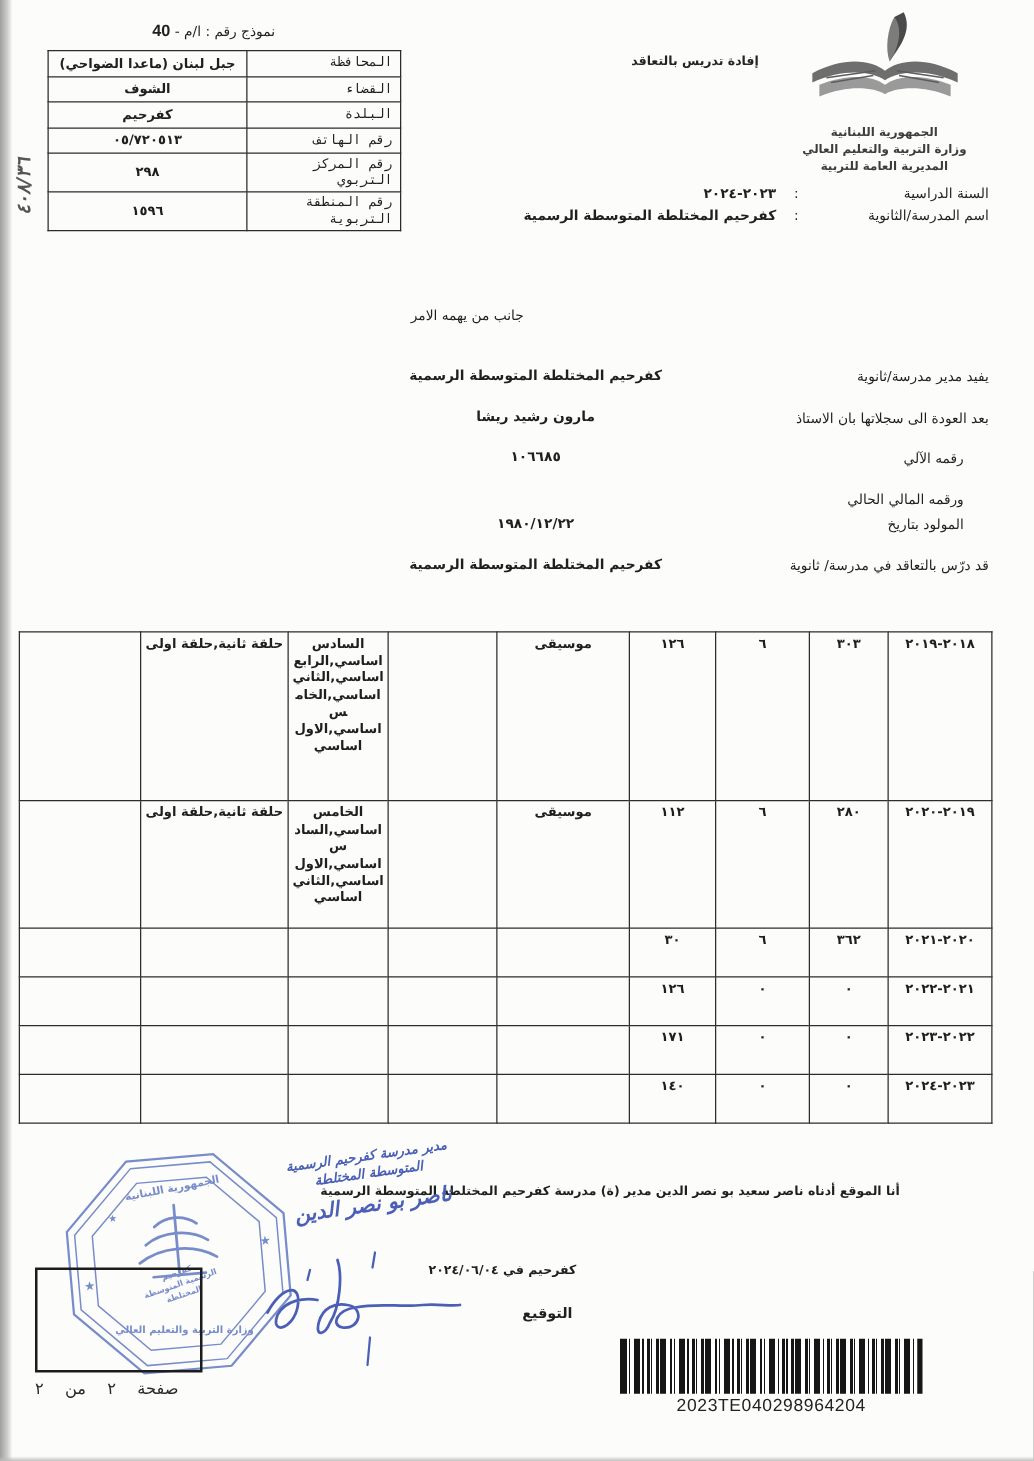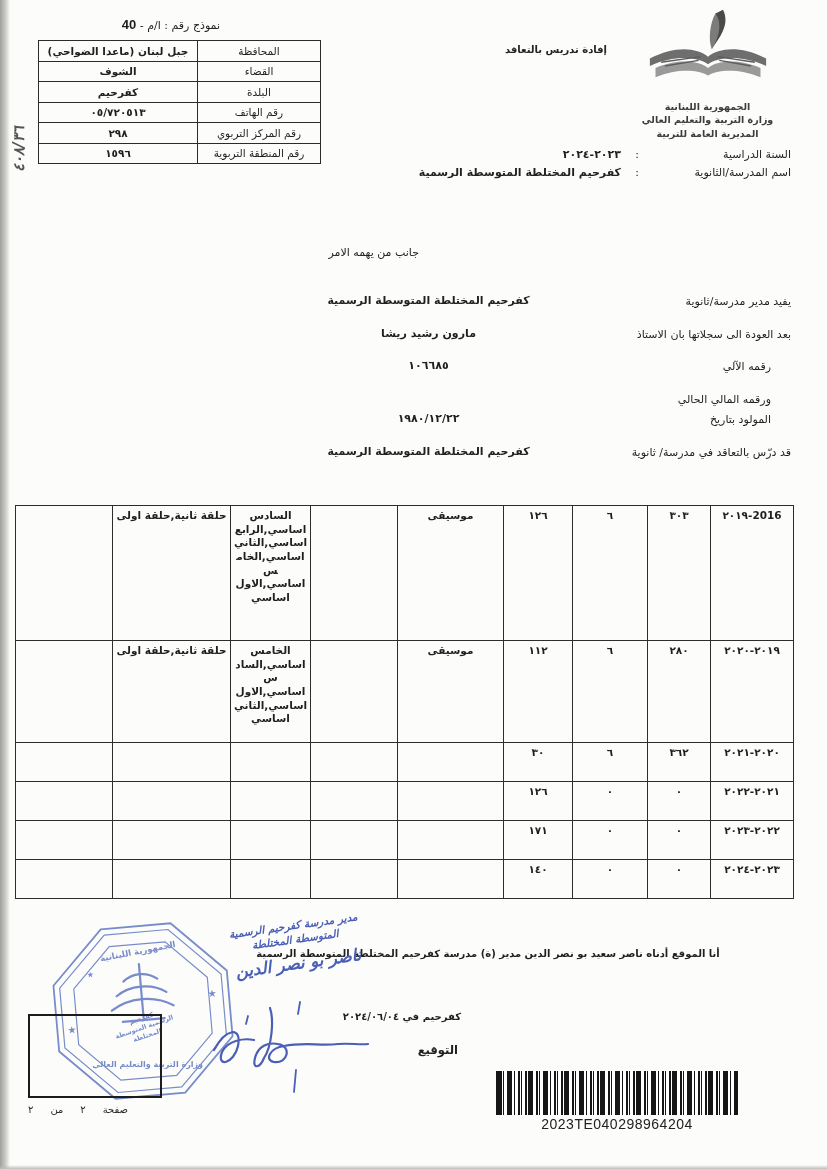--- a/index.html
+++ b/index.html
@@ -12,21 +12,21 @@
 
   
   .logo-block{position:absolute;top:6px;right:12px;width:215px;text-align:center;}
   .ministry-lines{font-size:9.5px;font-weight:bold;color:#3d3d3d;line-height:1.4;}
   .doc-title{position:absolute;top:44px;right:220px;font-size:10px;font-weight:bold;color:#242424;}
   .form-no{position:absolute;top:17px;left:50px;width:170px;font-size:11px;text-align:right;}
   .form-no .num{font-family:"Liberation Sans",sans-serif;font-weight:bold;font-size:13px;}
 
   .region-table{position:absolute;top:40px;left:38px;border-collapse:collapse;}
   .region-table td{border:1.3px solid #2b2b2b;font-size:10.5px;padding:2px 6px;height:15.5px;}
-  .region-table td.lbl{width:110px;text-align:center;}
+  .region-table td.lbl{width:110px;text-align:right;font-family:Liberation Mono, monospace;}
   .region-table td.val{width:146px;text-align:center;font-weight:bold;}
 
   .margin-note{position:absolute;left:10px;top:172px;transform:rotate(-90deg);transform-origin:0 0;
         font-size:15px;color:#555;font-weight:bold;font-style:italic;letter-spacing:2px;}
 
   .year-block{position:absolute;top:148px;right:36px;width:480px;font-size:11px;}
   .year-row{display:grid;grid-template-columns:152px 18px auto;margin-bottom:5px;align-items:start;}
   .year-row .val{font-weight:bold;}
 
   .to-whom{position:absolute;top:246px;right:408px;font-size:11px;}
@@ -62,21 +62,21 @@
         font-size:8.5px;font-weight:bold;color:#6d83c6;transform:rotate(-6deg);}
   .stamp-text-bottom{position:absolute;top:138px;left:12px;right:12px;text-align:center;
         font-size:8px;font-weight:bold;color:#6d83c6;transform:rotate(5deg);}
   .stamp-inner{position:absolute;top:92px;left:30px;right:30px;text-align:center;
         font-size:6.5px;font-weight:bold;color:#6d83c6;transform:rotate(-14deg);line-height:1.35;}
   .stamp-star{position:absolute;color:#6d83c6;font-size:10px;}
   .star-r{right:16px;top:72px;}  .star-l{left:14px;top:96px;}  .star-t{left:38px;top:44px;font-size:8px;}
 
   .black-box{position:absolute;left:28px;top:1014px;width:130px;height:80px;border:2.5px solid #1c1c1c;z-index:3;}
 
-  .page-num{position:absolute;left:28px;top:1104px;font-size:10px;direction:ltr;color:#2a2a2a;}
+  .page-num{position:absolute;left:28px;top:1104px;font-size:13px;direction:ltr;color:#2a2a2a;}
   .page-num span{margin-right:17px;}
 
   .barcode{position:absolute;left:496px;top:1071px;width:242px;z-index:2;}
   .barcode .bars{height:44px;border-left:4px solid #161616;border-right:4px solid #161616;
      background:repeating-linear-gradient(90deg,#161616 0 2px,#fff 2px 3px,#161616 3px 4px,#fff 4px 7px,
        #161616 7px 12px,#fff 12px 14px,#161616 14px 15px,#fff 15px 18px,#161616 18px 20px,#fff 20px 21px,
        #161616 21px 22px,#fff 22px 25px,#161616 25px 27px,#fff 27px 28px,#161616 28px 33px,#fff 33px 36px);}
   .barcode .code{font-family:"Liberation Sans",sans-serif;font-size:14px;letter-spacing:.5px;
      text-align:center;direction:ltr;color:#222;margin-top:1px;}
 </style>
@@ -189,21 +189,21 @@
         <col style="width:75px">
         <col style="width:69px">
       <col style="width:106px">
         <col style="width:87px">
         <col style="width:80px">
         <col style="width:118px">
         <col style="width:97px">
     </colgroup>
     <tbody>
       <tr style="height:135px">
-        <td>2016-٢٠١٩</td>
+        <td>٢٠١٨-٢٠١٩</td>
         <td>٣٠٣</td>
         <td>٦</td>
         <td>١٢٦</td>
         <td>موسيقى</td>
         <td></td>
         <td class="classes-cell">السادس اساسي,الرابع اساسي,الثاني اساسي,الخامس اساسي,الاول اساسي</td>
         <td>حلقة ثانية,حلقة اولى</td>
         <td></td>
       </tr>
       <tr style="height:102px">

